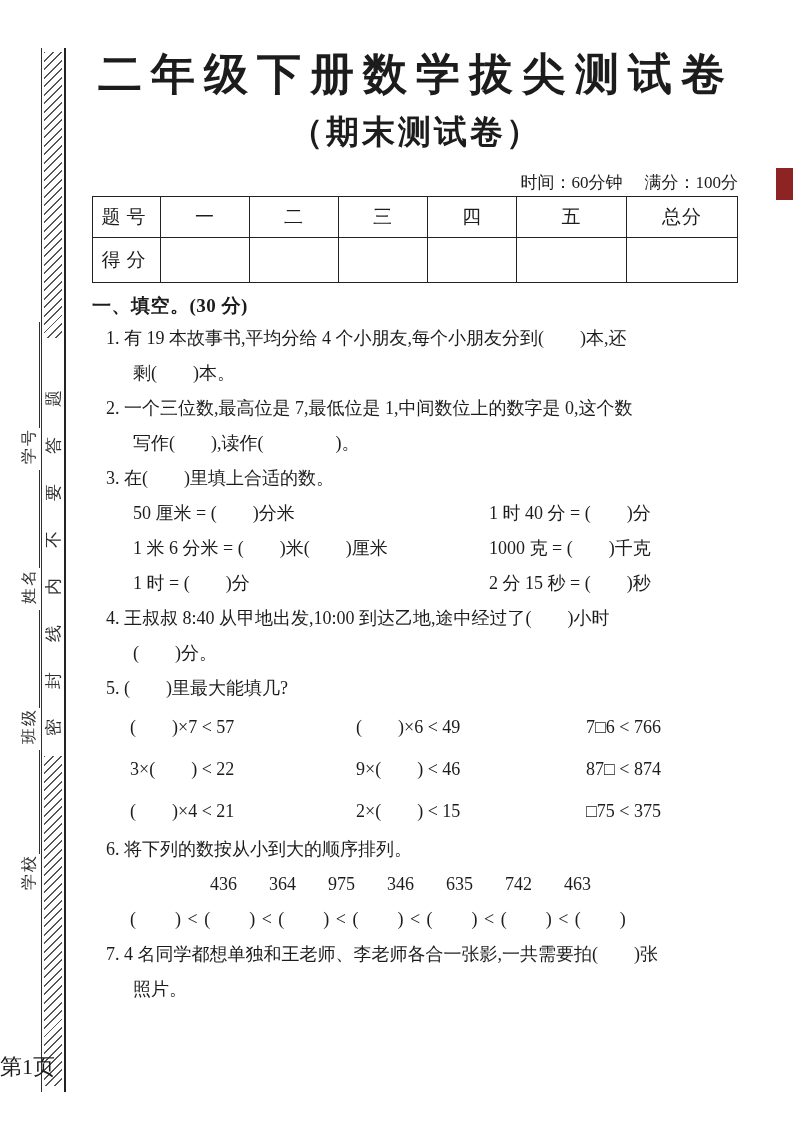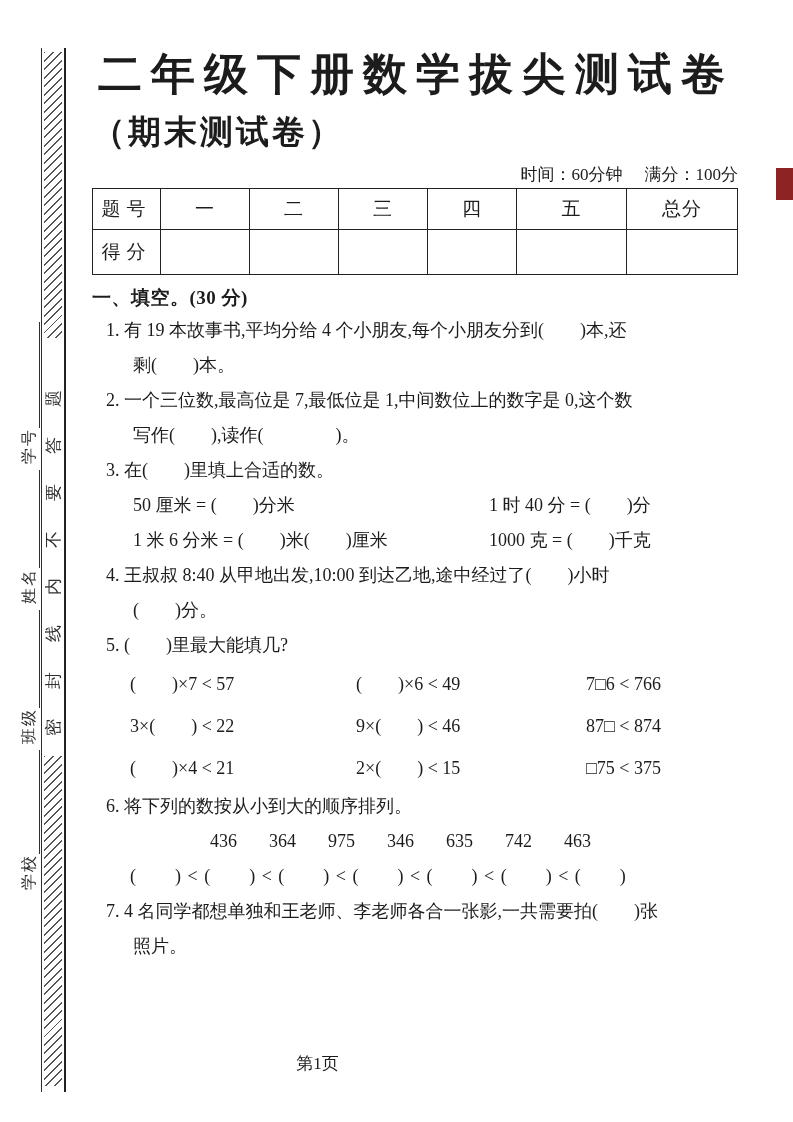--- a/index.html
+++ b/index.html
@@ -29,39 +29,39 @@
   .margin-fields .b1{width:104px;margin-right:6px;}
   .margin-fields .b2{width:98px;margin-right:6px;}
   .margin-fields .b3{width:98px;margin-right:6px;}
   .margin-fields .b4{width:106px;}
   .margin-fields .lab{letter-spacing:2px;}
   
   .red-mark{position:absolute;left:776px;top:168px;width:17px;height:32px;}
   
   .content{position:absolute;left:92px;top:44px;width:648px;}
   .title{font-size:44px;font-weight:bold;text-align:center;letter-spacing:9px;line-height:62px;white-space:nowrap;}
-  .subtitle{font-size:33px;font-weight:bold;text-align:left;letter-spacing:3px;line-height:48px;margin-top:2px;}
-  .meta{font-size:17px;text-align:right;line-height:26px;margin-top:6px;padding-right:2px;}
+  .subtitle{font-size:33px;font-weight:bold;text-align:center;letter-spacing:3px;line-height:48px;margin-top:2px;}
+  .meta{font-size:17px;text-align:right;line-height:26px;margin-top:14px;padding-right:2px;}
   .meta .gap{display:inline-block;width:22px;}
   table.score{border-collapse:collapse;margin-top:0;width:645px;table-layout:fixed;}
   table.score td{border:1.8px solid #222;text-align:center;font-size:19px;height:38px;letter-spacing:1px;}
   table.score tr.r2 td{height:42px;}
   table.score td.wide-label{letter-spacing:6px;}
   .section-title{font-size:19px;font-weight:bold;margin-top:8px;line-height:30px;letter-spacing:0.5px;}
   .q{font-size:18px;line-height:35px;}
   .q-first{padding-left:14px;}
   .q-cont{padding-left:41px;}
   .conv-row{display:flex;padding-left:41px;line-height:35px;font-size:18px;gap:24px;}
   .conv-row .left{width:332px;}
   .fill-grid{display:flex;padding-left:38px;line-height:42px;font-size:18px;}
   .fill-grid .c1{width:226px;}
   .fill-grid .c2{width:230px;}
   .numbers-row{display:flex;padding-left:118px;gap:32px;line-height:35px;font-size:18px;}
   .answer-line{padding-left:38px;line-height:35px;font-size:18px;letter-spacing:1px;}
-  .footer{position:absolute;left:0;top:1052px;width:635px;text-align:center;font-size:17px;}
+  .footer{position:absolute;left:0;top:1052px;width:635px;text-align:left;font-size:22px;}
 </style>
 </head>
 <body>
 
 <div class="page">
 
   <div class="seal-line-left"></div>
   <div class="seal-line-right"></div>
   <div class="hatch top"></div>
   <div class="hatch bottom"></div>
@@ -131,20 +131,24 @@
 
     <div class="q q-first">3. 在(　　)里填上合适的数。</div>
     <div class="conv-row">
       <span class="left">50 厘米 = (　　)分米</span>
       <span>1 时 40 分 = (　　)分</span>
     </div>
     <div class="conv-row">
       <span class="left">1 米 6 分米 = (　　)米(　　)厘米</span>
       <span>1000 克 = (　　)千克</span>
     </div>
+    <div class="conv-row">
+      <span class="left">1 时 = (　　)分</span>
+      <span>2 分 15 秒 = (　　)秒</span>
+    </div>
 
     <div class="q q-first">4. 王叔叔 8:40 从甲地出发,10:00 到达乙地,途中经过了(　　)小时</div>
     <div class="q q-cont">(　　)分。</div>
 
     <div class="q q-first">5. (　　)里最大能填几?</div>
     <div class="fill-grid">
       <span class="c1">(　　)×7 &lt; 57</span>
       <span class="c2">(　　)×6 &lt; 49</span>
       <span>7□6 &lt; 766</span>
     </div>

